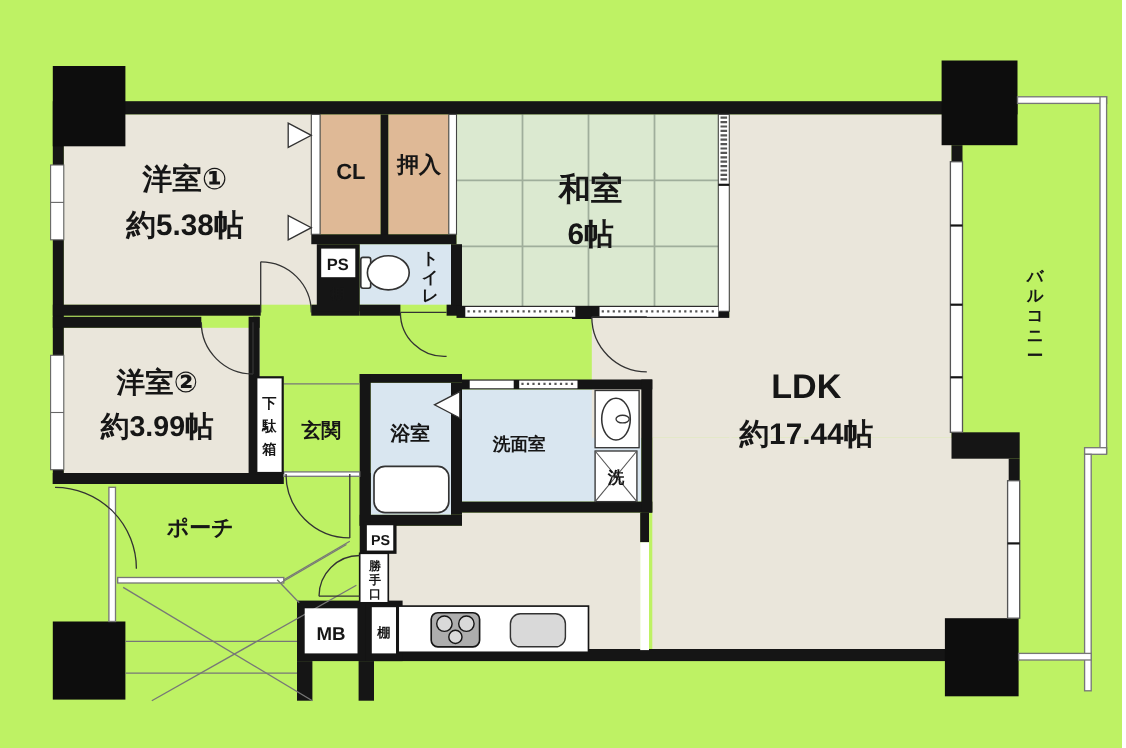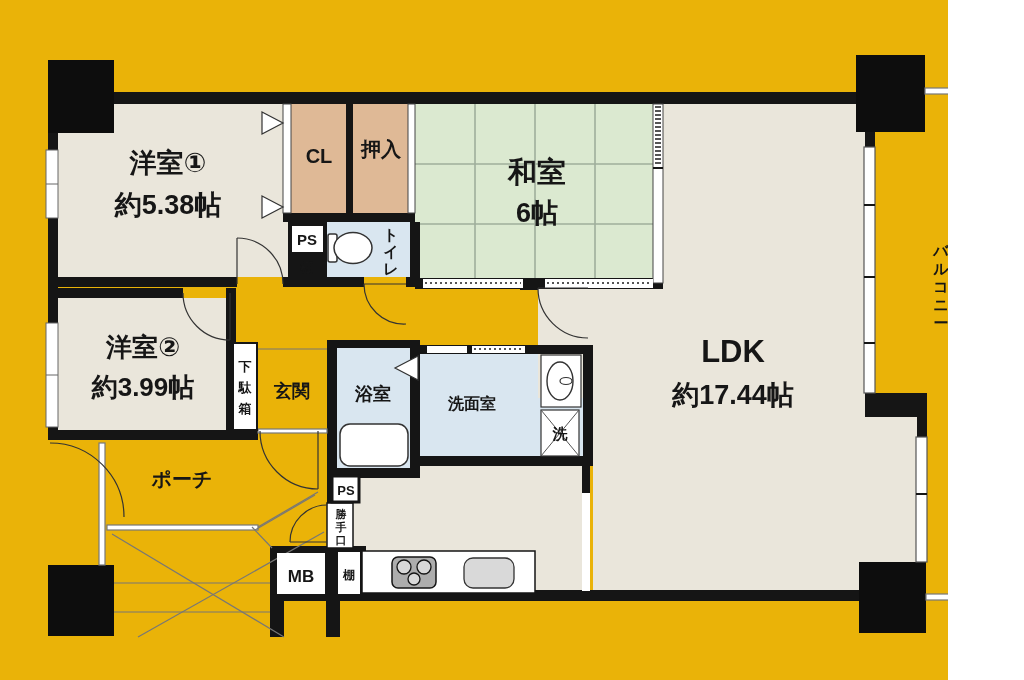--- a/index.html
+++ b/index.html
@@ -1,16 +1,16 @@
 <!DOCTYPE html>
 <html><head>
 <meta charset="utf-8">
 <style>
   html,body{margin:0;padding:0;background:#fff;}
-  .canvas{position:relative;width:948px;height:680px;background:#eab308;overflow:hidden;
+  .canvas{position:relative;width:1020px;height:680px;background:#bef264;overflow:hidden;
           font-family:"Liberation Sans","DejaVu Sans",sans-serif;}
   svg text{fill:#161616;font-family:"Liberation Sans","DejaVu Sans",sans-serif;font-weight:bold;}
 </style>
 </head>
 <body>
 
 <div class="canvas">
 <svg width="1024" height="680" viewBox="0 0 1024 680">
 
   <g>

